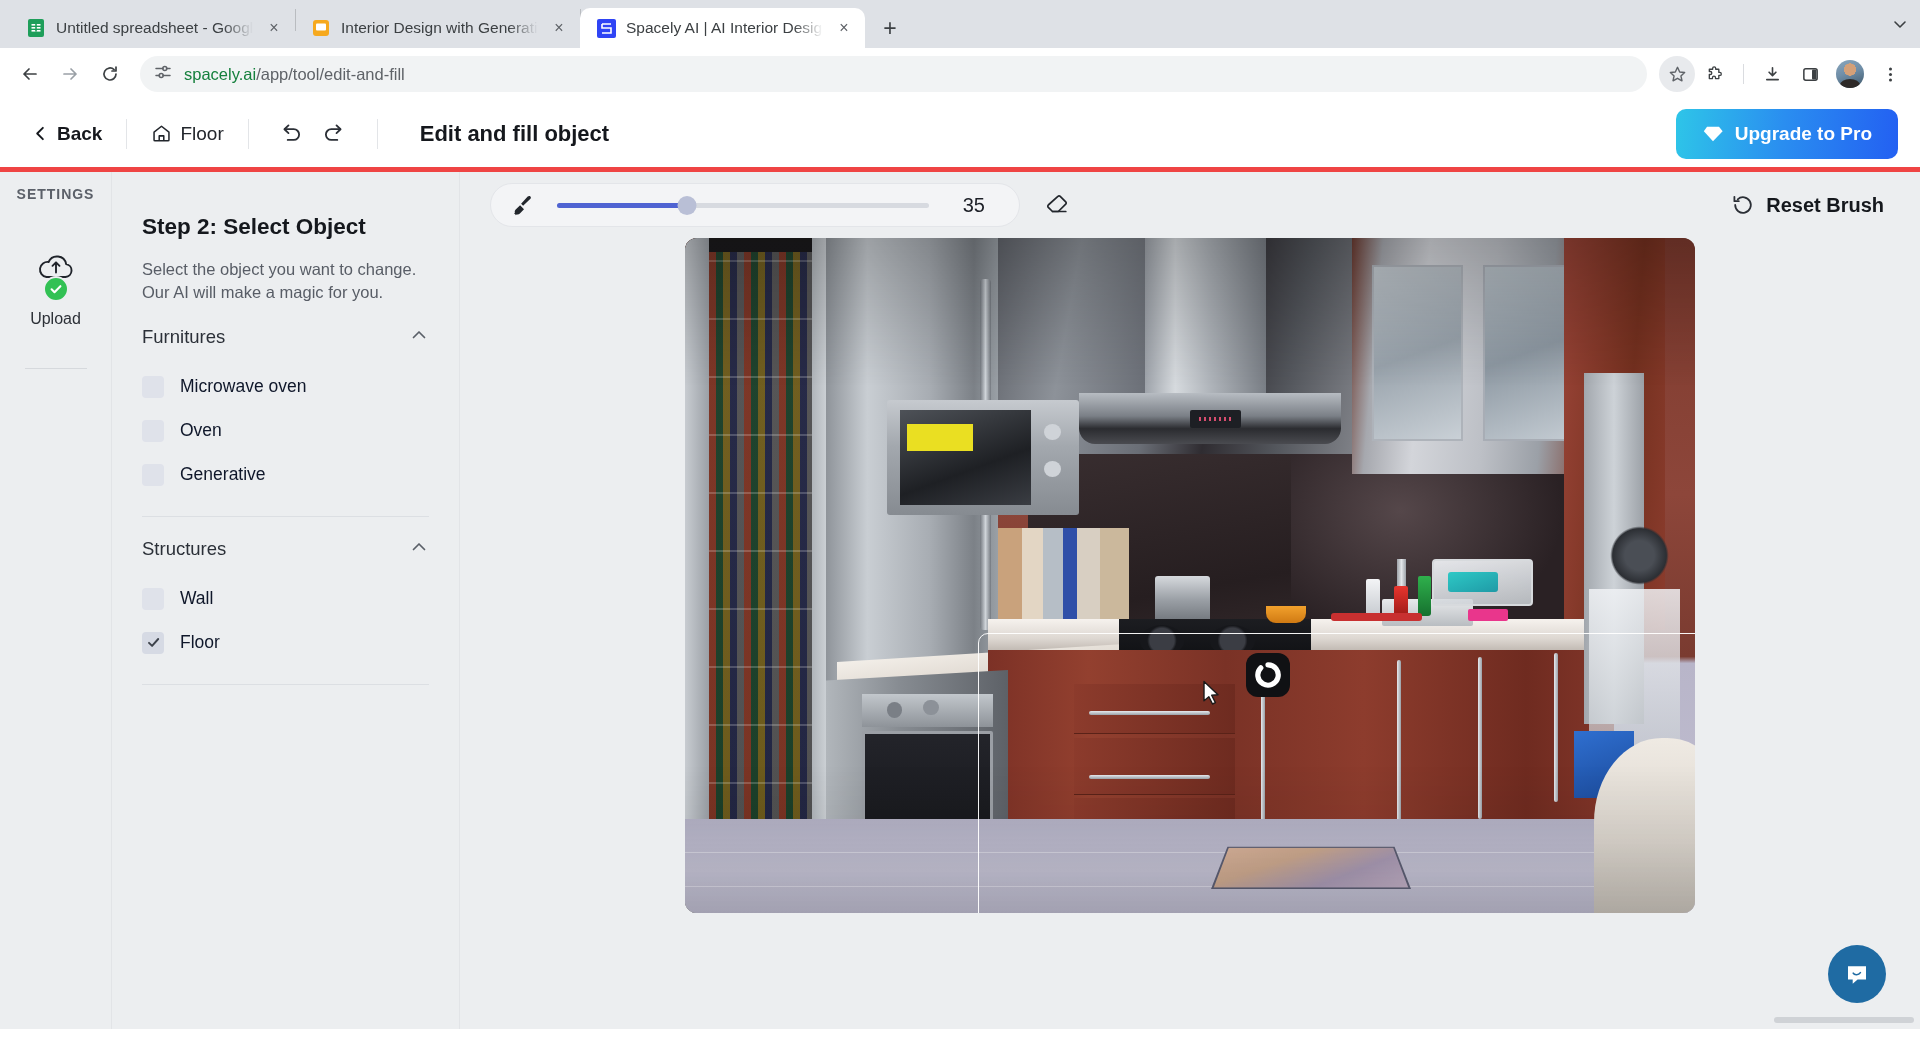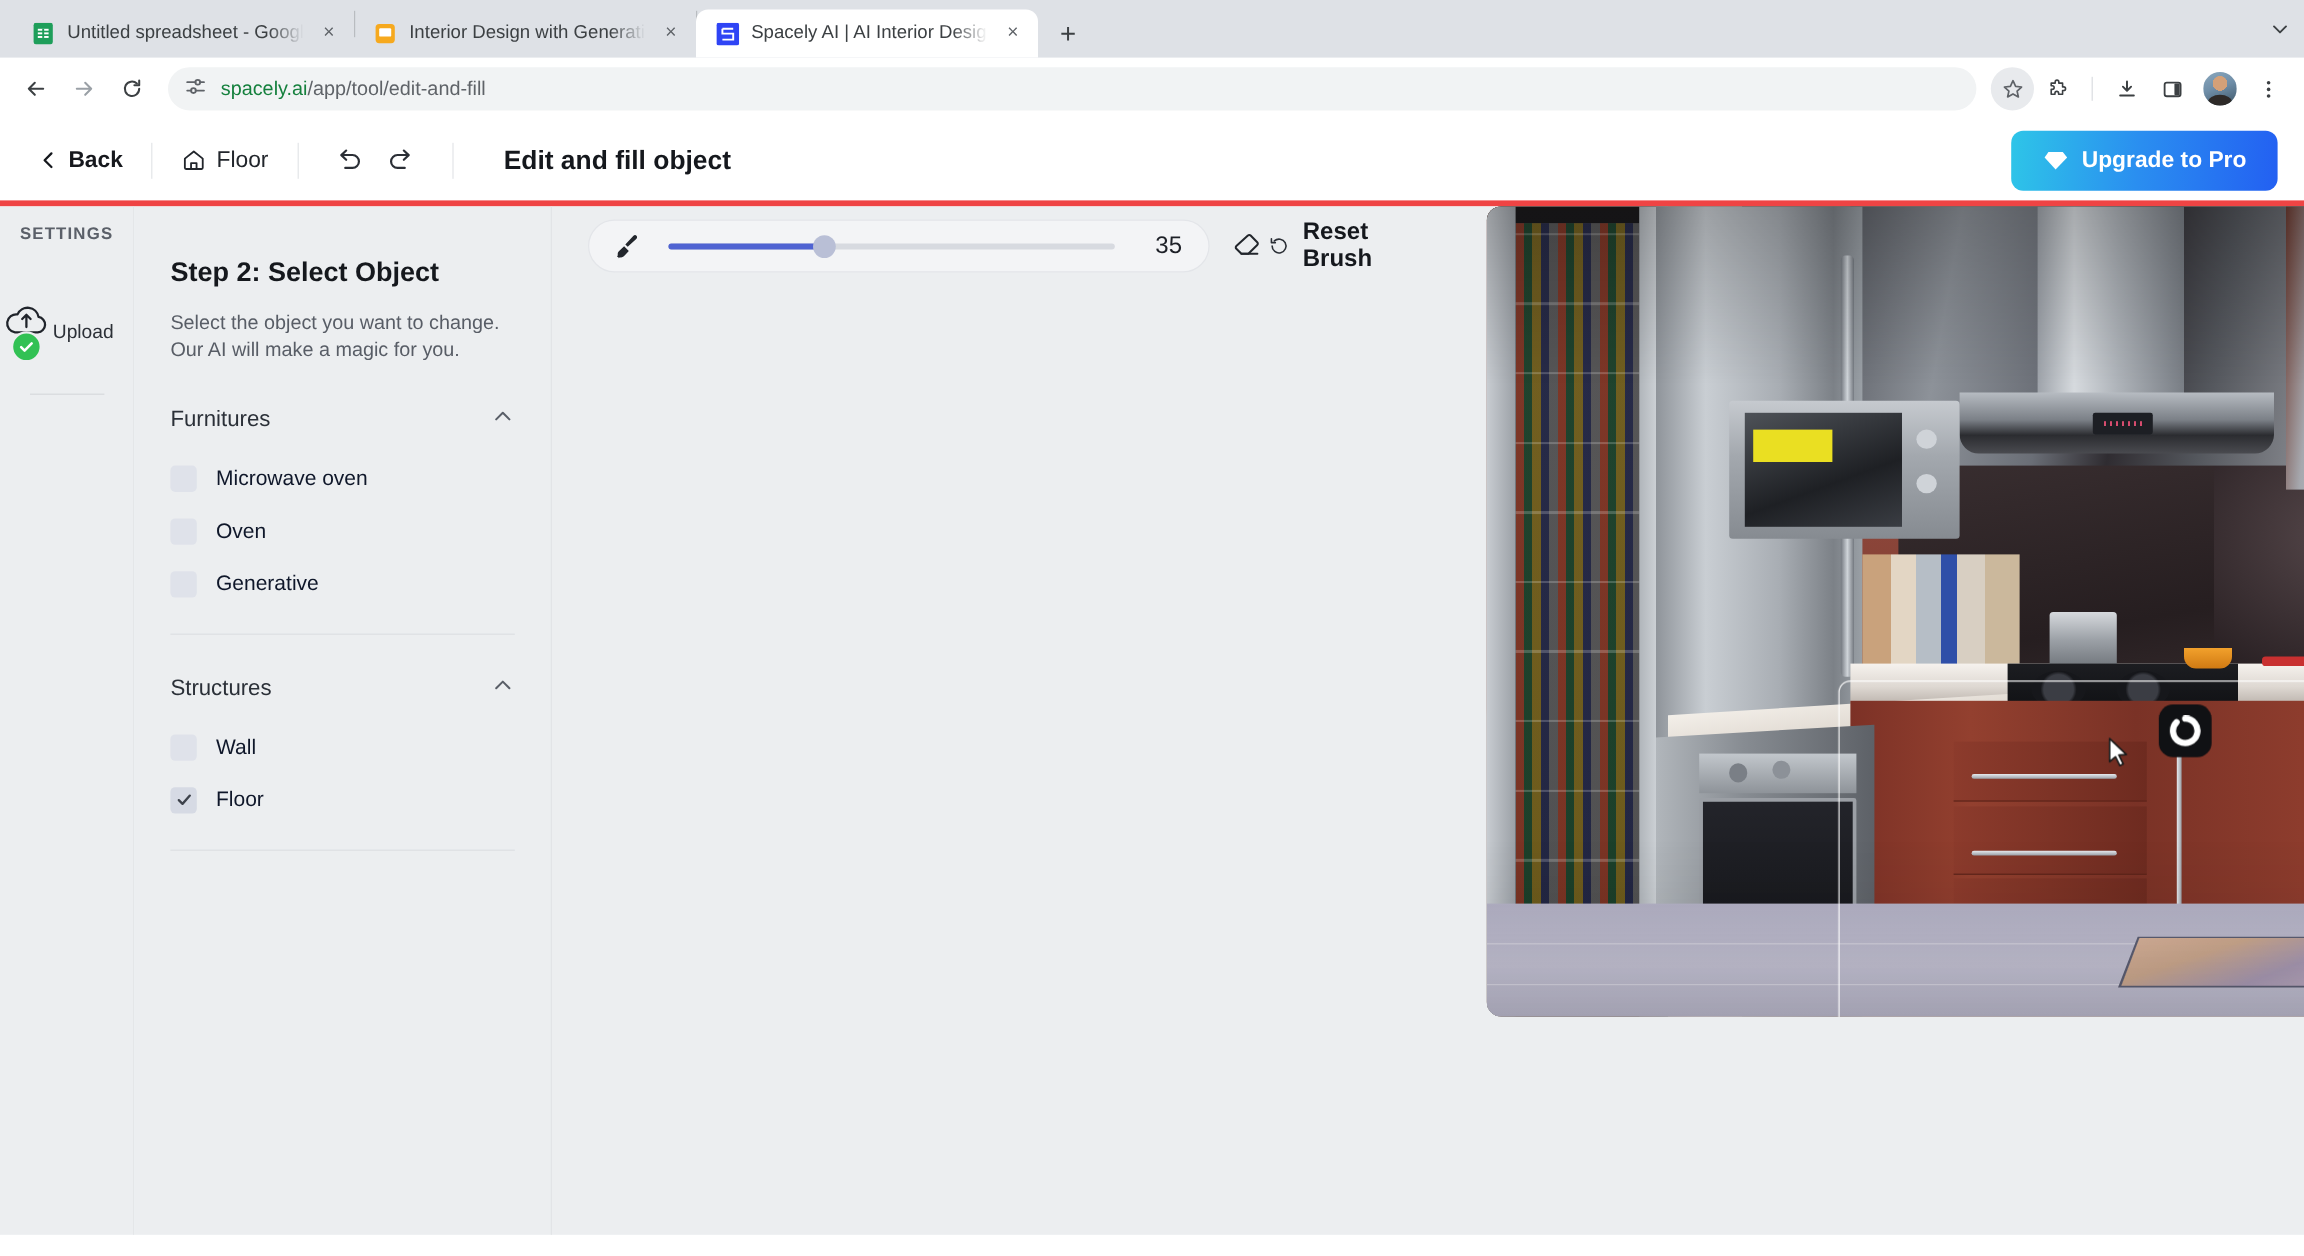--- a/index.html
+++ b/index.html
@@ -114,21 +114,21 @@
   .rail {
     width: 112px; flex: 0 0 112px; background: #eceef0;
     display: flex; flex-direction: column; align-items: center;
     padding-top: 14px; border-right: 1px solid #e2e4e7;
   }
   .rail-title {
     font-size: 14px; font-weight: 700; letter-spacing: .07em;
     color: #5b6069; margin-bottom: 44px;
   }
   .rail-item {
-    width: 100%; display: flex; flex-direction: row; align-items: center;
+    width: 100%; display: flex; flex-direction: column; align-items: center;
     margin-bottom: 34px;
   }
   .rail-ico { position: relative; width: 44px; height: 42px;
               display: flex; align-items: center; justify-content: center; color: #20242b; }
   .rail-check {
     position: absolute; left: 50%; transform: translateX(-50%); bottom: -14px;
     width: 26px; height: 26px; border-radius: 50%; background: #32c154;
     display: flex; align-items: center; justify-content: center;
     border: 2px solid #eceef0;
   }
@@ -136,37 +136,37 @@
   .rail-label.active { font-weight: 700; color: #15181d; }
   .rail-sep { width: 62px; height: 1px; background: #d6d9dd; margin: 6px 0 30px; }
 
   
   .panel {
     width: 348px; flex: 0 0 348px; background: #eceef0;
     padding: 42px 30px 0 30px; border-right: 1px solid #e2e4e7;
   }
   .panel h2 { font-size: 22.5px; font-weight: 700; color: #15181d; }
   .panel-sub { margin-top: 18px; font-size: 16.5px; line-height: 1.42; color: #585d66; }
-  .group { margin-top: 32px; text-align: right; }
+  .group { margin-top: 20px; text-align: right; }
   .group-head {
     display: flex; align-items: center; justify-content: space-between;
     font-size: 18.5px; color: #2b3038; padding-bottom: 4px;
   }
   .chev { color: #5a5f68; }
   .opt { display: flex; align-items: center; gap: 16px; margin-top: 22px; }
   .cbox {
     width: 22px; height: 22px; flex: 0 0 22px; border-radius: 4px;
     background: #dfe2ea; display: flex; align-items: center; justify-content: center;
   }
   .cbox.checked { background: #d6dae4; }
   .opt-label { font-size: 17.5px; color: #0f172a; }
   .hr { height: 1px; background: #dcdfe3; margin: 30px 0 0 0; }
 
   
-  .canvas-col { flex: 1 1 auto; display: flex; flex-direction: row; background: #eceef0; min-width: 0; }
+  .canvas-col { flex: 1 1 auto; display: flex; flex-direction: column; background: #eceef0; min-width: 0; }
 
   .brushbar {
     height: 66px; flex: 0 0 66px; display: flex; align-items: center;
     padding: 0 30px 0 30px; gap: 0;
   }
   .brush-pill {
     height: 44px; border-radius: 22px; background: #f3f4f6;
     border: 1px solid #e3e5e9; display: flex; align-items: center;
     padding: 0 22px 0 20px; gap: 22px; width: 530px;
   }

